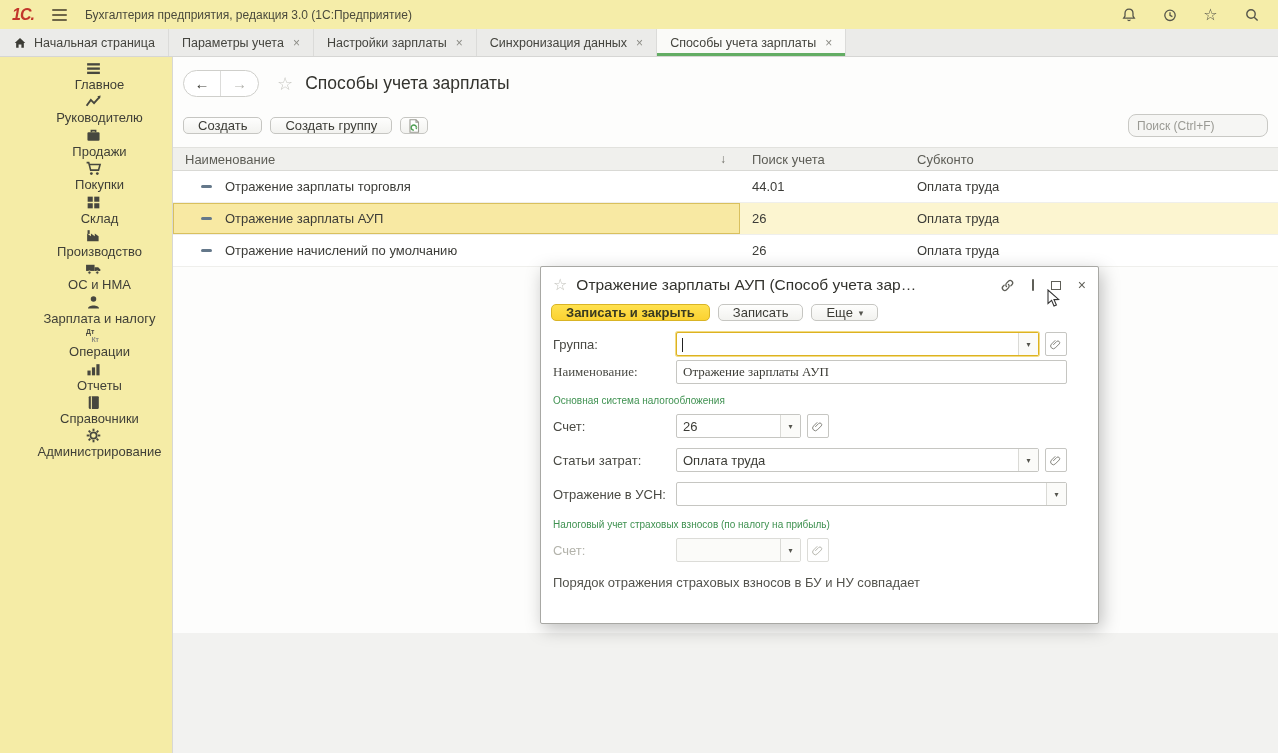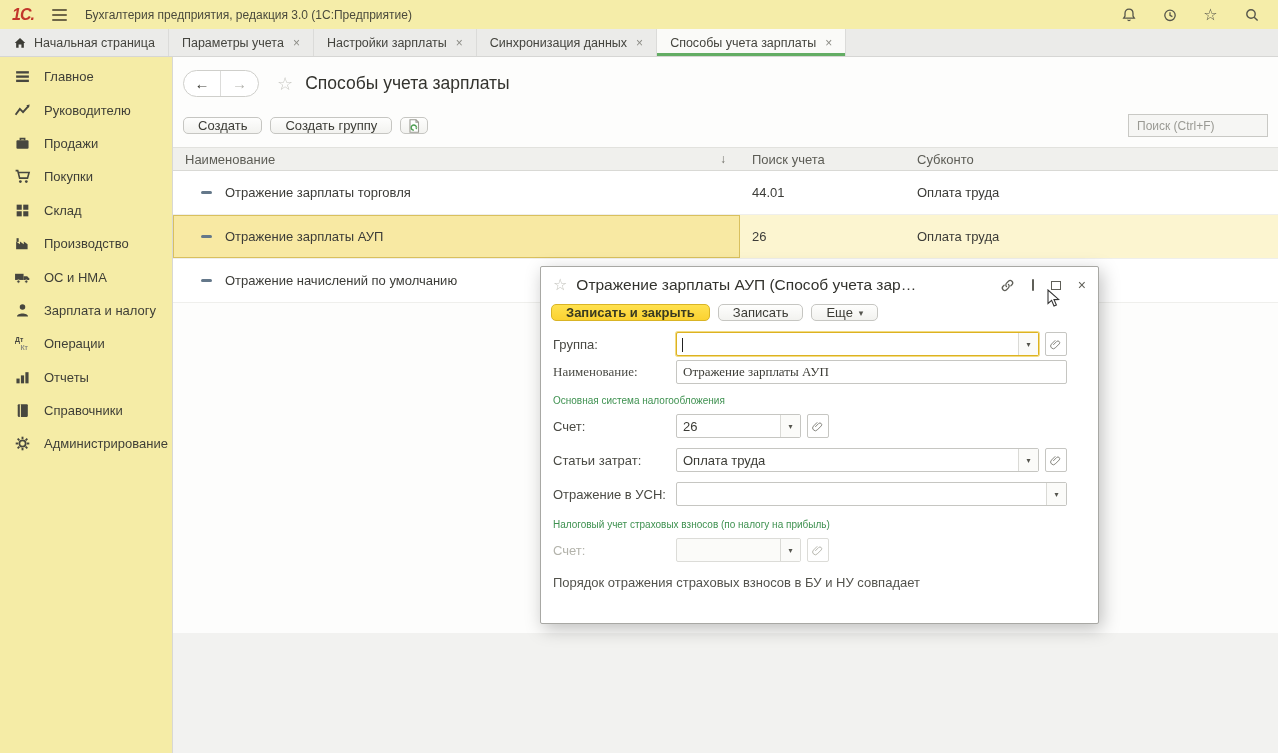--- a/index.html
+++ b/index.html
@@ -20,47 +20,47 @@
   
   .tabbar { position:absolute; left:0; top:29px; width:100%; height:28px; background:#ebebe9; border-bottom:1px solid #d6d6d4; display:flex; }
   .tab { display:flex; align-items:center; gap:7px; padding:0 13px; font-size:12.5px; color:#44443e; border-right:1px solid #dbdbd9; cursor:pointer; position:relative; white-space:nowrap; }
   .tab .close { font-size:12px; color:#8b8b85; margin-left:2px; }
   .tab.active { background:#fafaf8; }
   .tab.active::after { content:""; position:absolute; left:0; right:0; bottom:0; height:3px; background:#63ad64; }
   .home-ico { width:14px; height:14px; }
 
   
   .sidebar { position:absolute; left:0; top:57px; bottom:0; width:173px; background:#f5eca6; border-right:1px solid #d8d8d4; padding-top:3px; }
-  .sb-item { height:33.4px; display:flex; align-items:center; padding-left:14px; cursor:pointer; }
+  .sb-item { height:33.4px; display:flex; align-items:center; padding-left:14px; cursor:pointer;flex-direction:column; }
   .sb-item svg { width:17px; height:17px; flex-shrink:0; }
   .sb-item .lbl { margin-left:13px; font-size:13px; color:#3f3f37; }
 
   
   .form-area { position:absolute; left:173px; top:57px; right:0; height:576px; background:#fdfdfc; }
   .nav-row { display:flex; align-items:center; margin:13px 0 0 10px; }
   .nav-btns { display:inline-flex; background:#fff; border:1px solid #cfcfcb; border-radius:14px; overflow:hidden; }
   .nav-btn { width:37px; height:25px; display:flex; align-items:center; justify-content:center; font-size:15px; cursor:pointer; }
   .nav-btn.back { color:#3a3a34; border-right:1px solid #dcdcda; }
   .nav-btn.fwd { color:#b3b3ad; }
   .nav-star { font-size:18px; color:#c6c6c0; margin:0 12px 0 18px; }
   .page-title { font-size:17.5px; color:#33332e; }
 
   .toolbar { display:flex; align-items:center; margin:17px 10px 0 10px; }
   .btn { height:17px; display:inline-flex; align-items:center; padding:0 14px; background:linear-gradient(#fefefd,#f2f2ef); border:1px solid #c6c6c2; border-radius:5px; font-size:13px; color:#3c3c36; cursor:pointer; }
   .btn + .btn { margin-left:8px; }
   .icon-btn { width:28px; padding:0; justify-content:center; margin-left:30px; }
-  .search-box { margin-left:auto; width:140px; height:23px; background:#f6f6f4; border:1px solid #c9c9c5; border-radius:0; padding:0 8px; font-size:12px; color:#8d8d87; font-family:inherit; }
+  .search-box { margin-left:auto; width:140px; height:23px; background:#f6f6f4; border:1px solid #c9c9c5; border-radius:8px; padding:0 8px; font-size:12px; color:#8d8d87; font-family:inherit; }
   .search-box::placeholder { color:#9a9a94; }
 
   .table { margin-top:10px; }
   .thead, .trow { display:grid; grid-template-columns:567px 165px 1fr; align-items:center; }
   .thead { height:24px; background:#f0f0ed; border-top:1px solid #e2e2de; border-bottom:1px solid #d9d9d5; color:#5d5d56; }
   .th { padding-left:12px; font-size:13px; display:flex; align-items:center; }
   .th .sort { margin-left:auto; margin-right:14px; font-size:12px; color:#6d6d66; }
-  .trow { height:44px; background:#fff; border-bottom:1px solid #efefec; cursor:pointer; }
+  .trow { height:32px; background:#fff; border-bottom:1px solid #efefec; cursor:pointer; }
   .cell-name { display:flex; align-items:center; height:100%; padding-left:28px; }
   .dash-ico { width:11px; height:3px; background:#64788a; border-radius:1.5px; margin-right:13px; flex-shrink:0; }
   .cell { padding-left:12px; }
   .trow.selected { background:#fcf5d0; }
   .trow.selected .cell-name { background:#f8e9a3; box-shadow:inset 0 0 0 1px #d9c05e; }
 
   
   .dialog { position:absolute; left:540px; top:266px; width:559px; height:358px; background:#fff; border:1px solid #a8a8a4; border-radius:2px; box-shadow:3px 5px 18px rgba(0,0,0,.25); }
   .dlg-title { display:flex; align-items:center; padding:9px 12px 2px 12px; }
   .dlg-title .glyph-star { font-size:16px; color:#c2c2bc; margin-right:9px; }

